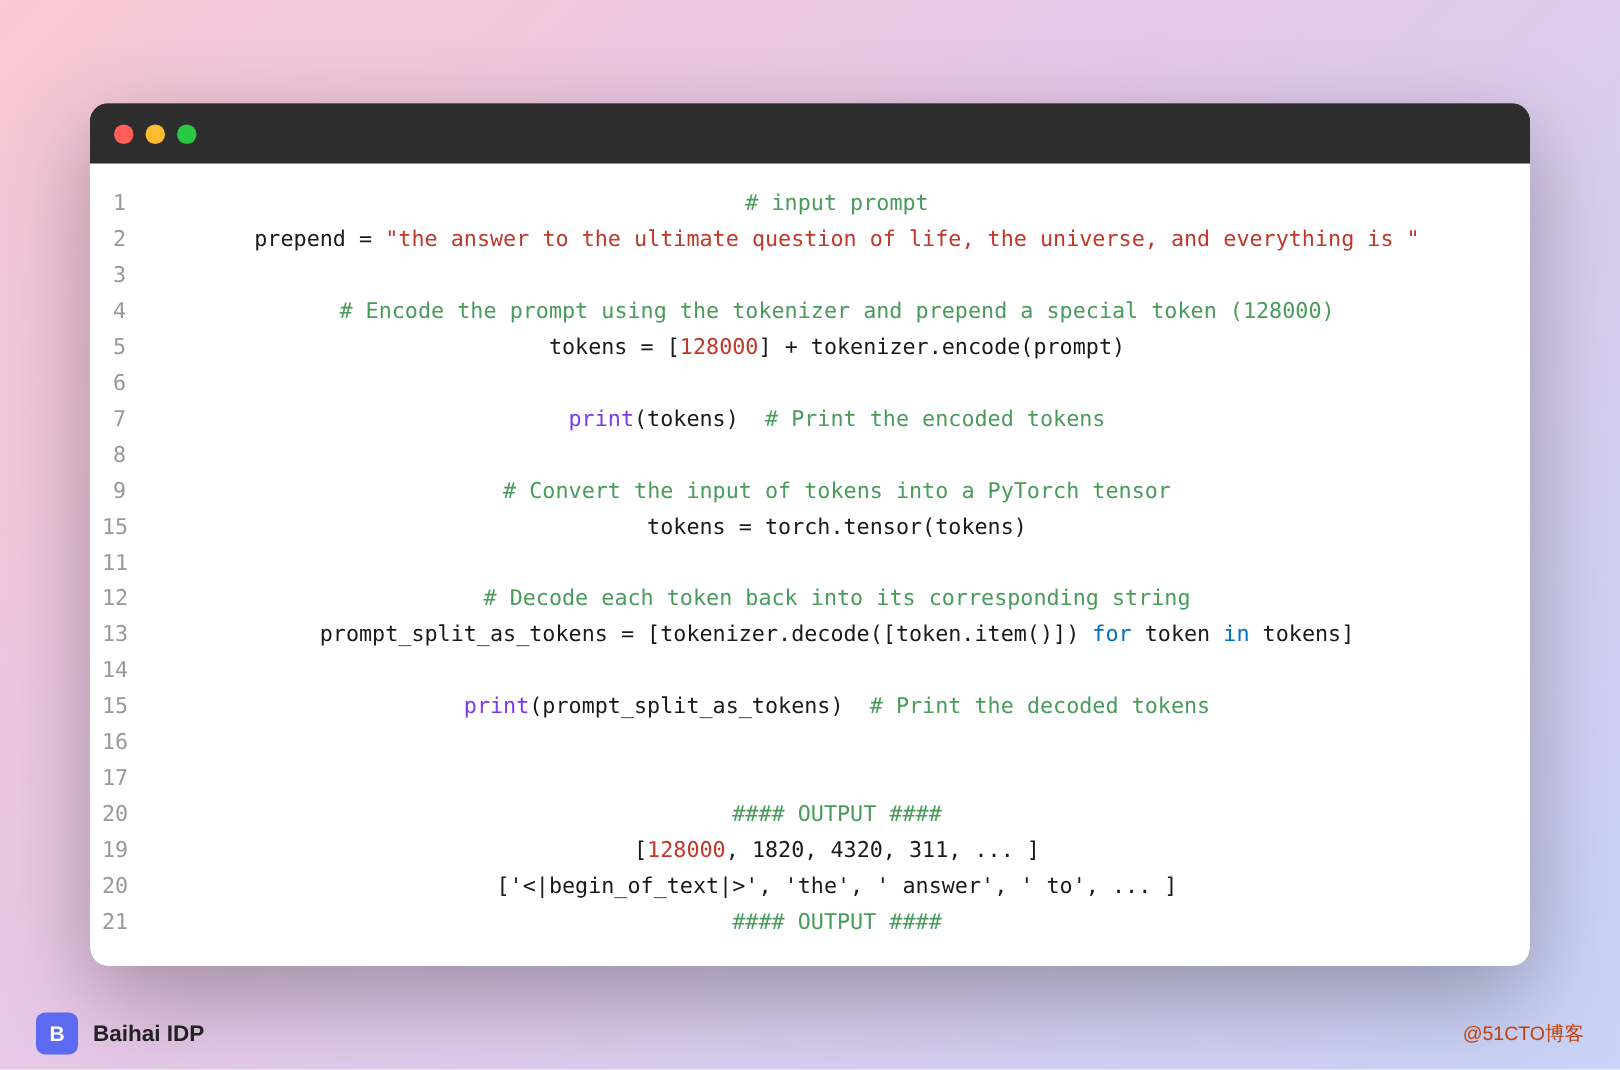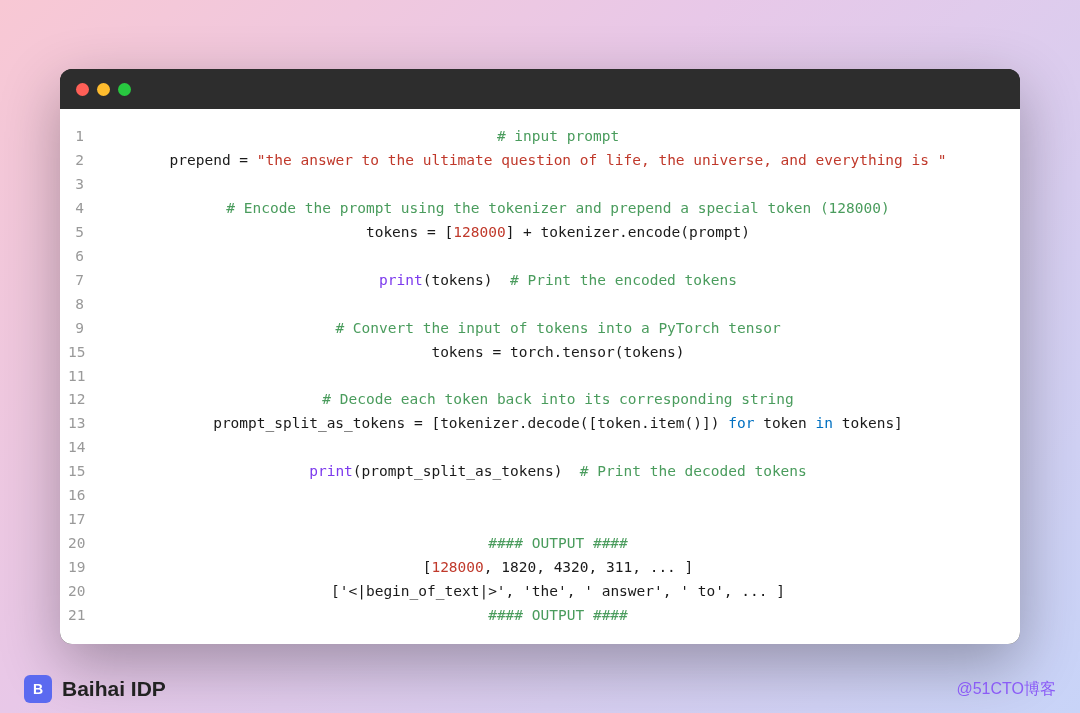--- a/index.html
+++ b/index.html
@@ -105,27 +105,27 @@
       display: flex;
       align-items: center;
       justify-content: center;
       color: white;
       font-size: 14px;
       font-weight: bold;
     }
 
     .footer-brand {
       font-weight: 700;
-      font-size: 21px;
+      font-size: 15px;
       color: #222;
     }
 
     .footer-right {
-      font-size: 16px;
-      color: #8b5cf6;
+      font-size: 13px;
+      color: #c2410c;
     }
   </style>
 </head>
 <body>
 
 <div class="window">
   <div class="titlebar">
     <div class="dot dot-red"></div>
     <div class="dot dot-yellow"></div>
     <div class="dot dot-green"></div>

